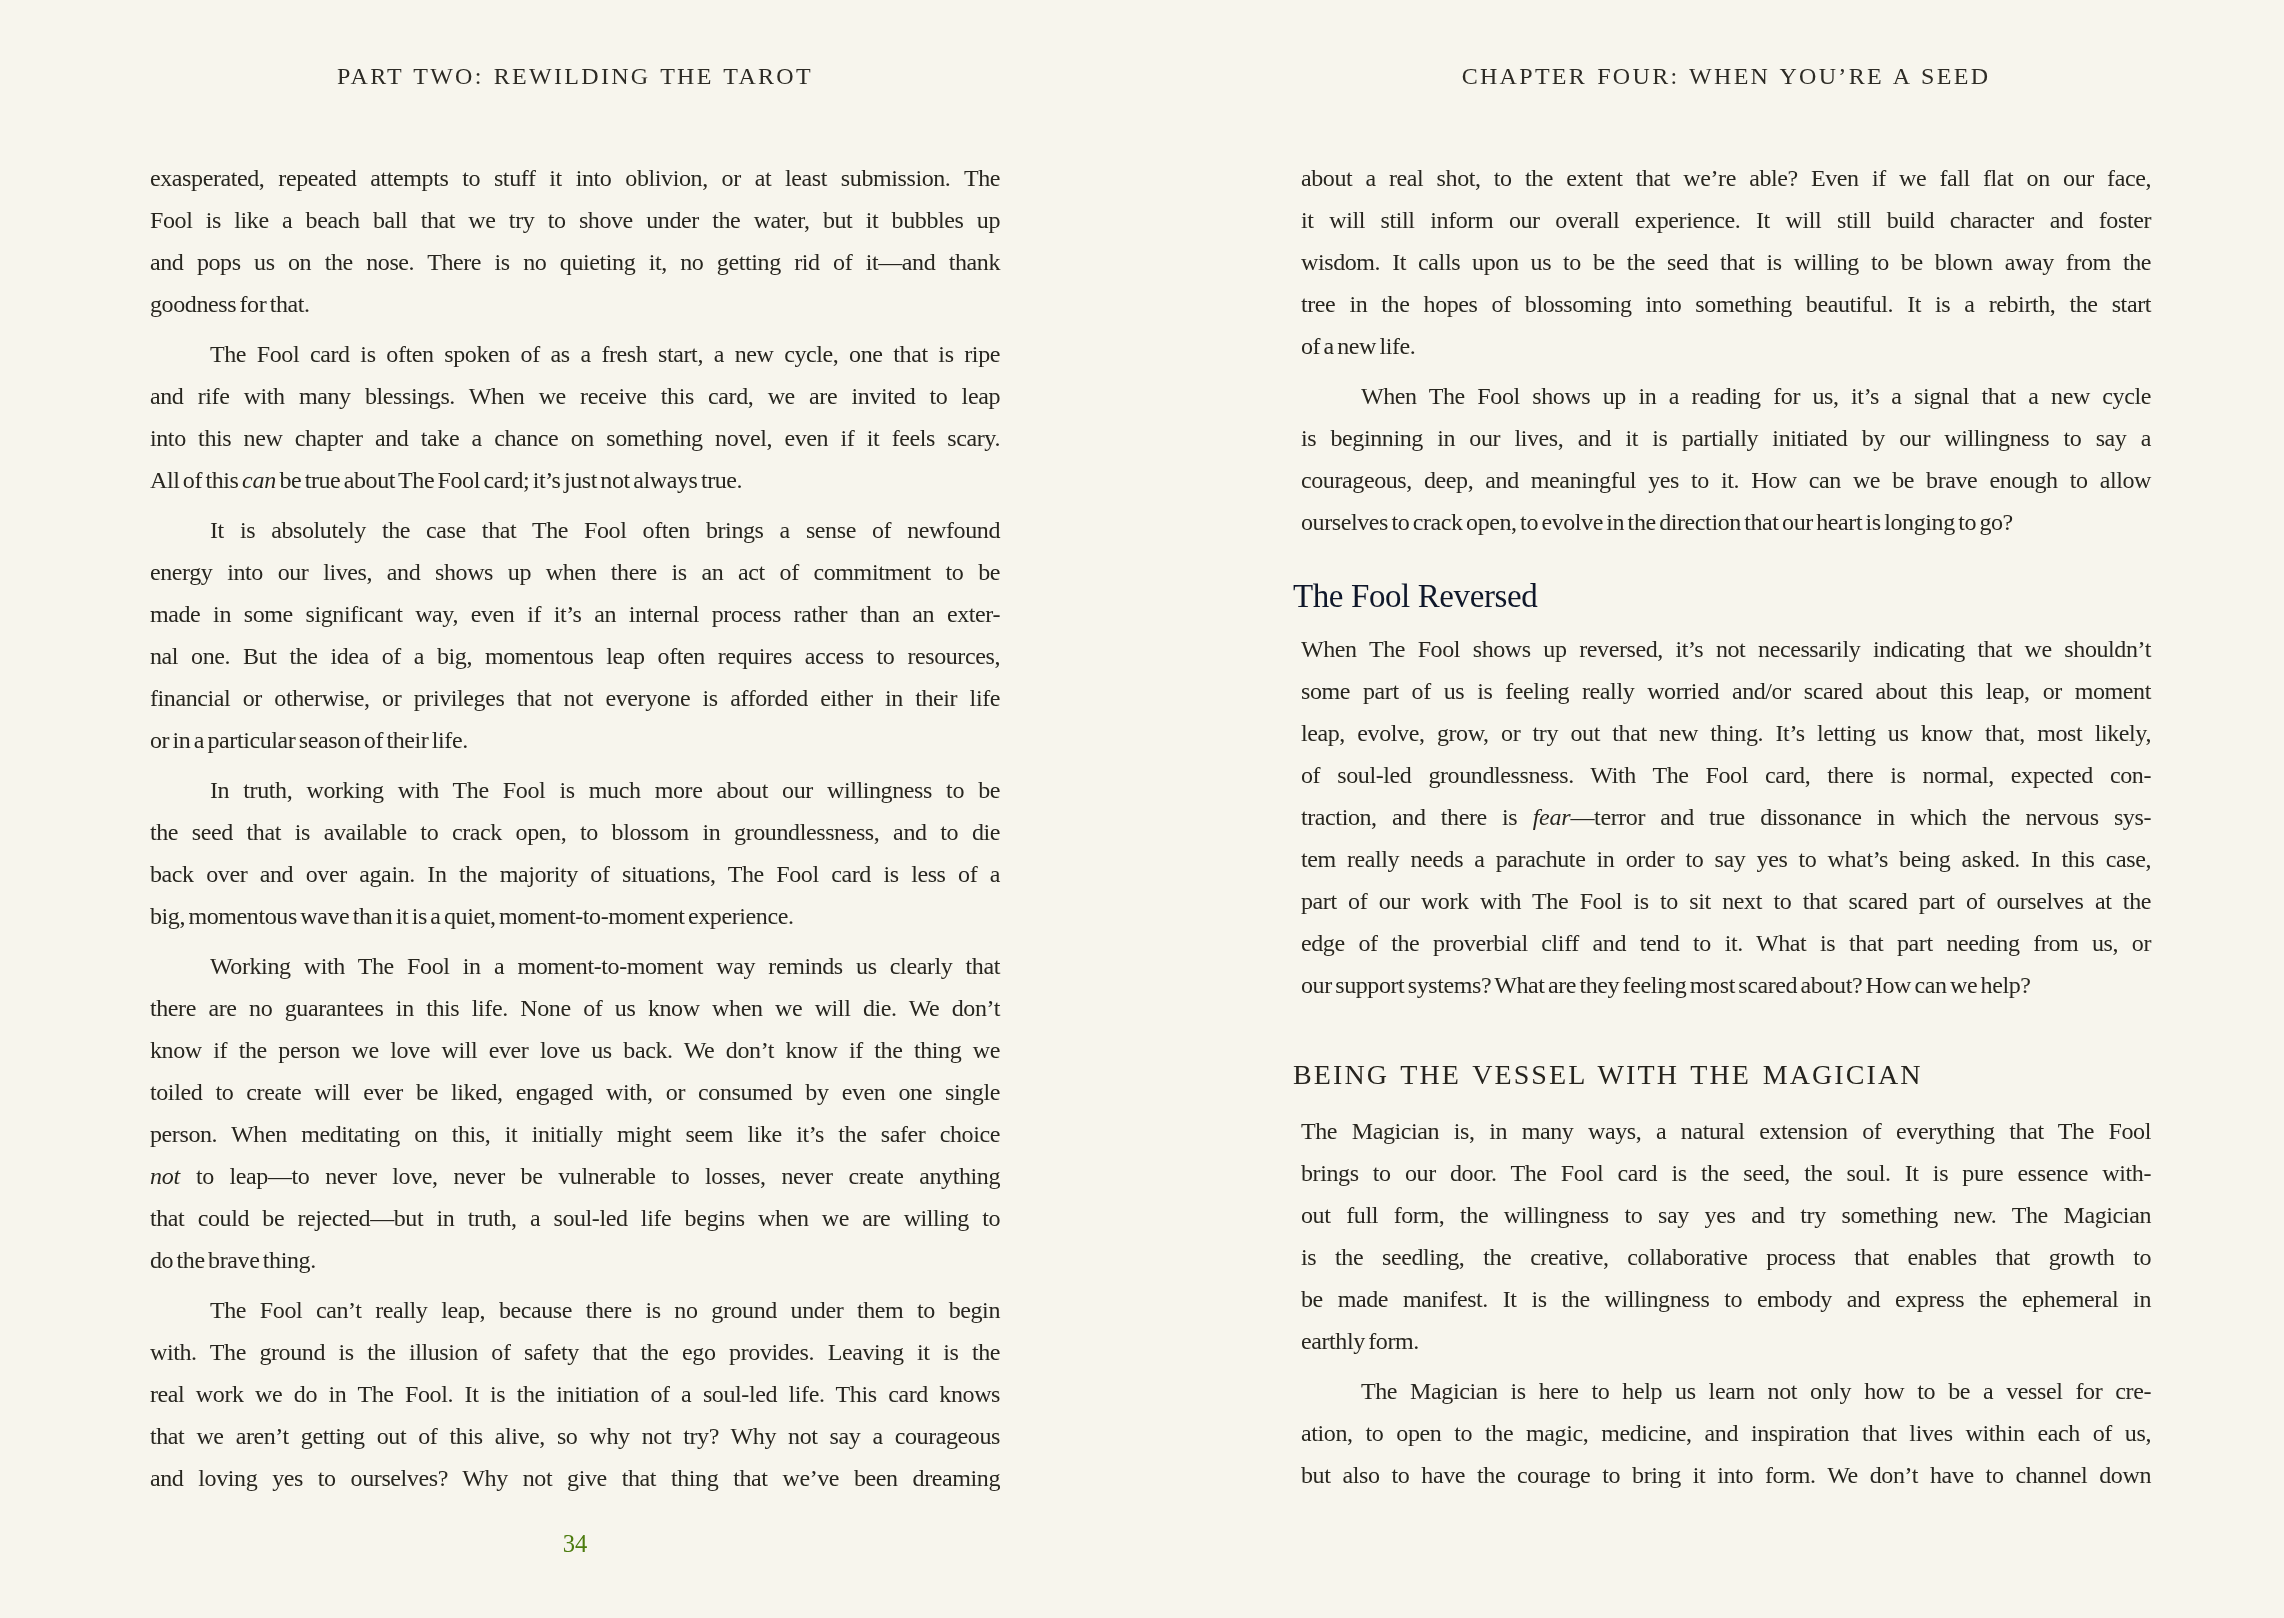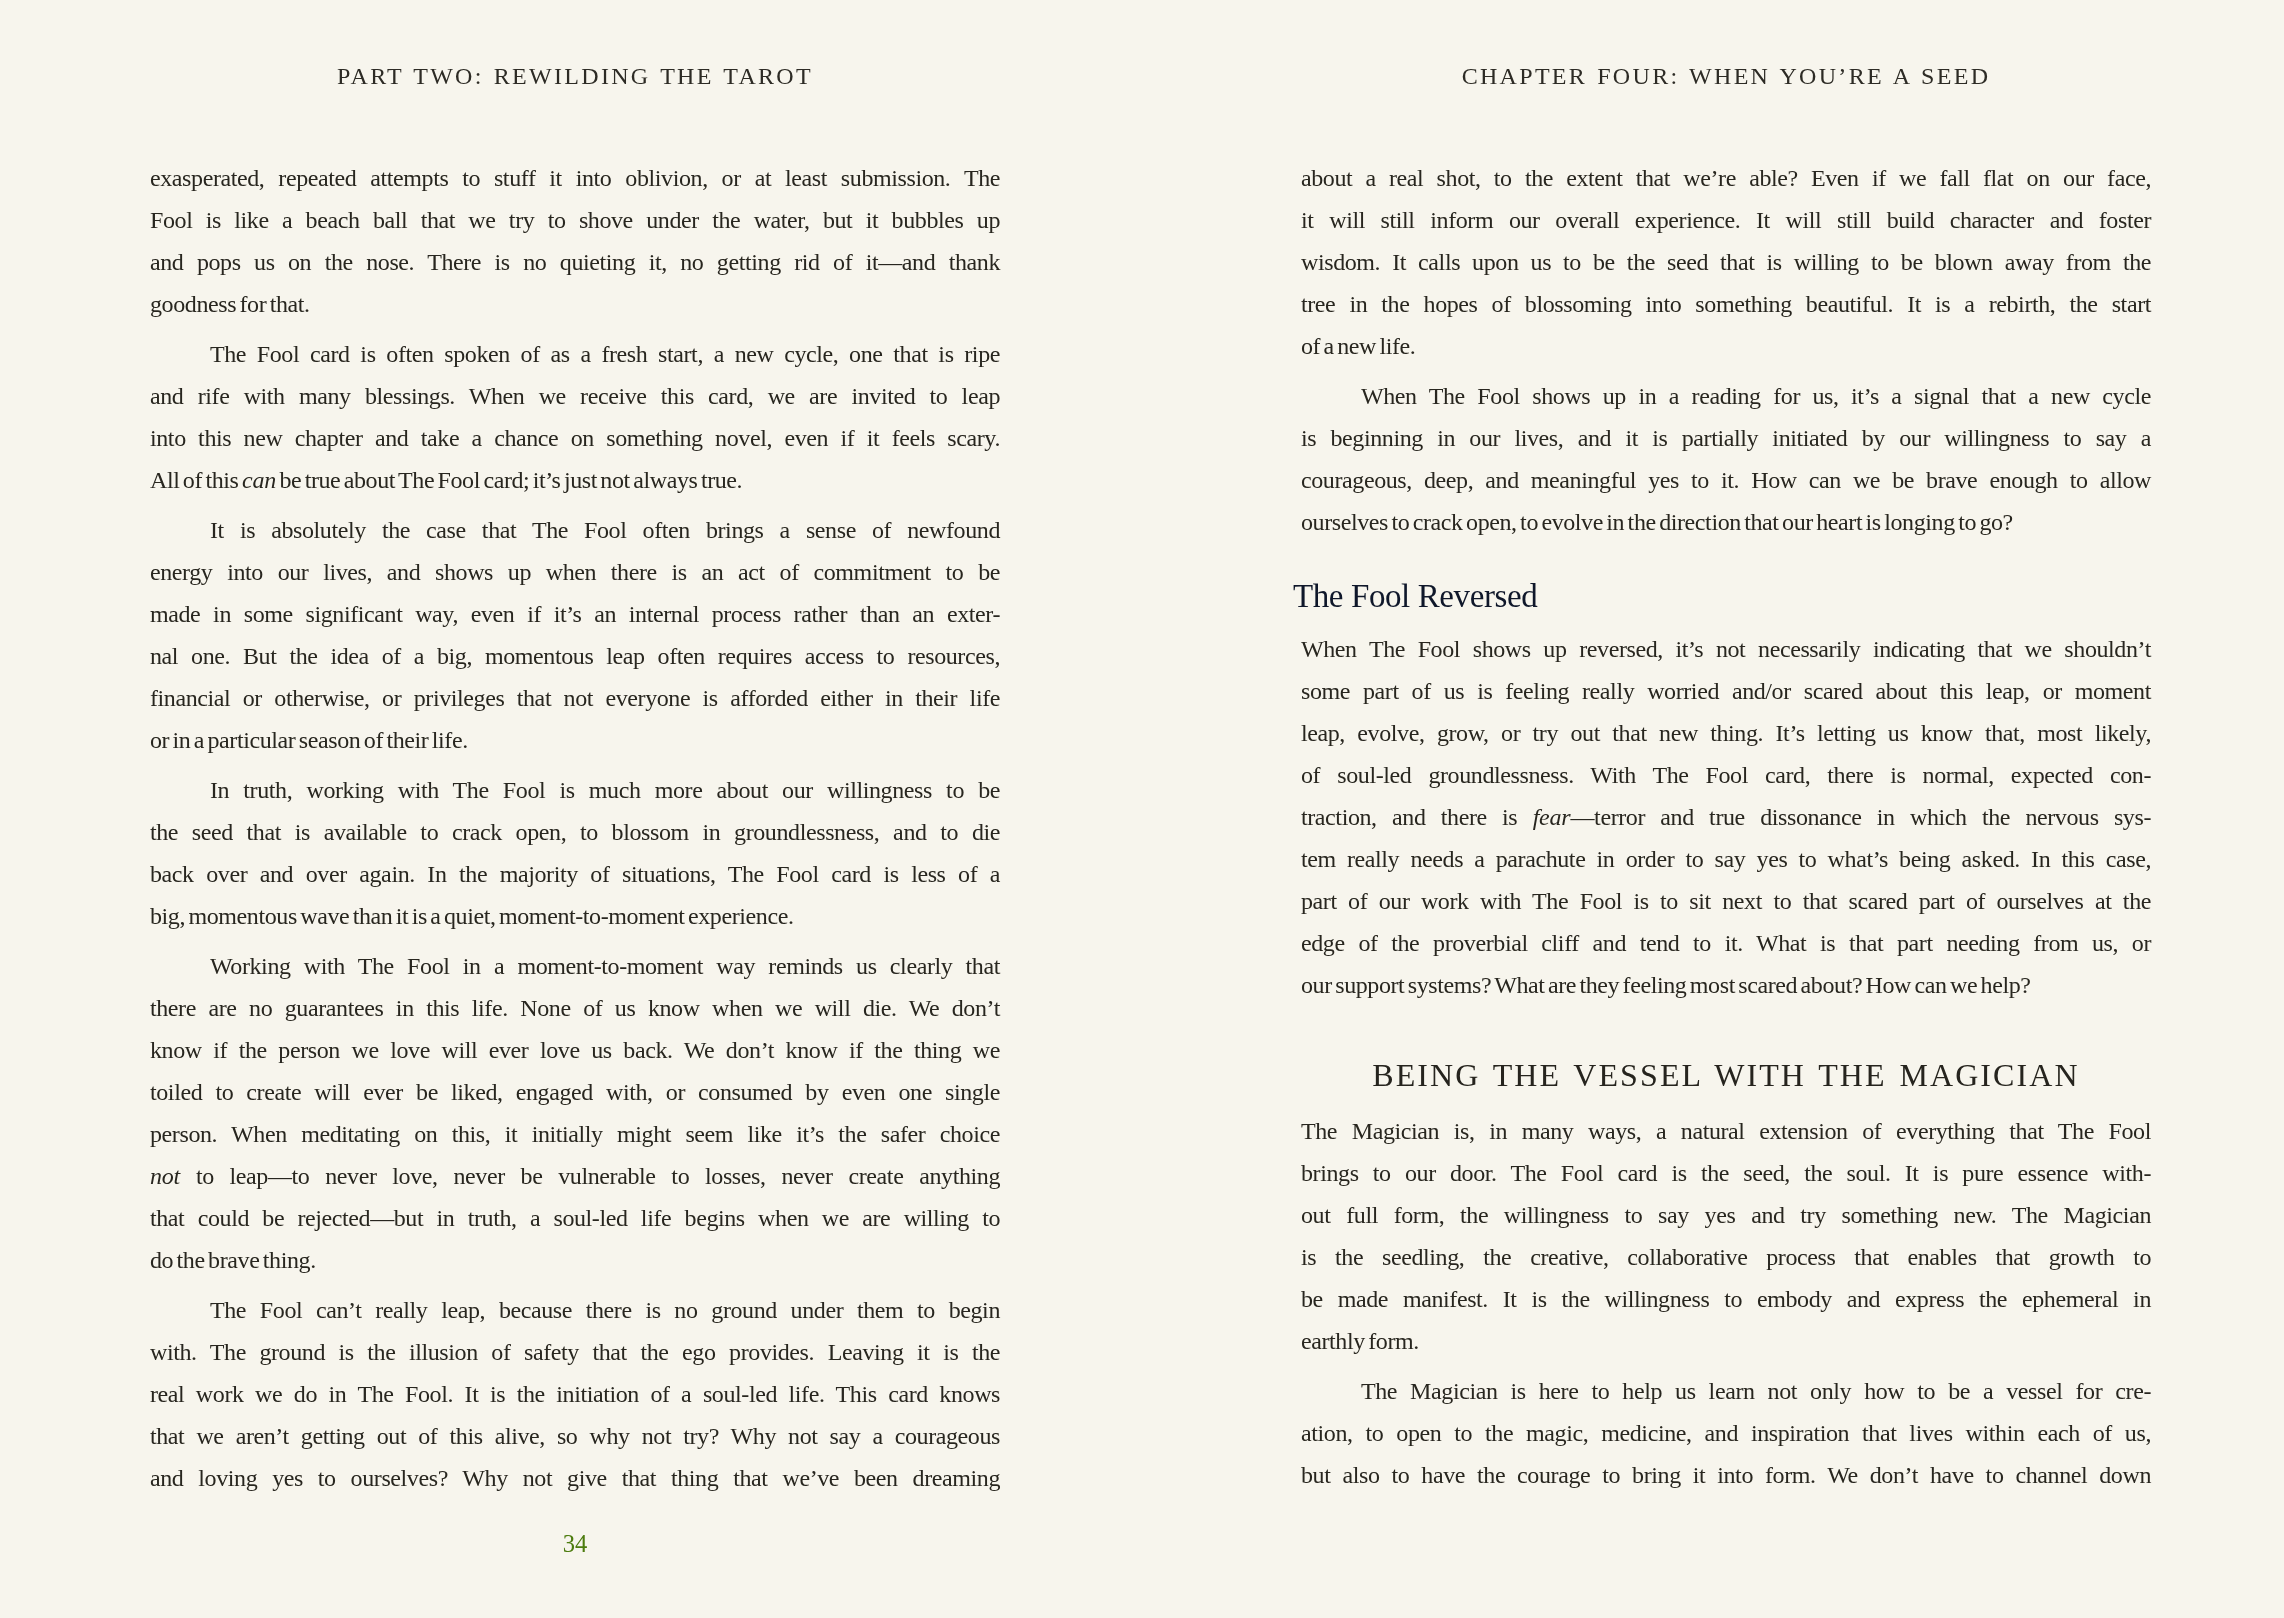--- a/index.html
+++ b/index.html
@@ -57,25 +57,25 @@
 
   .subheading {
     font-size: 33px;
     line-height: 46px;
     margin-top: 30px;
     margin-bottom: 9px;
     letter-spacing: -0.4px;
     color: #0f172a;
   }
   .section-heading {
-    font-size: 32px;
+    font-size: 28px;
     line-height: 46px;
     margin-top: 46px;
     margin-bottom: 12.3px;
-    text-align: center;
+    text-align: left;
     letter-spacing: 2.1px;
     word-spacing: 2.6px;
     color: #26241e;
     white-space: nowrap;
   }
 
   .folio {
     position: absolute;
     top: 1530px;
     left: 0;

